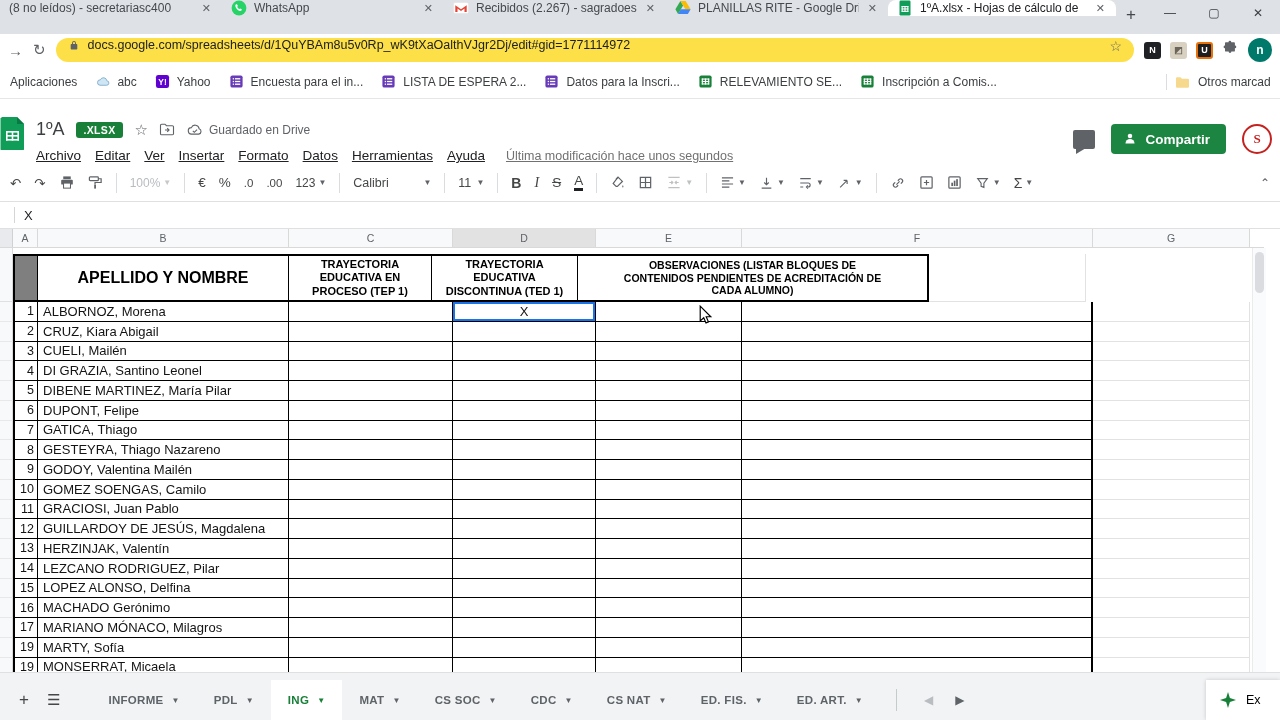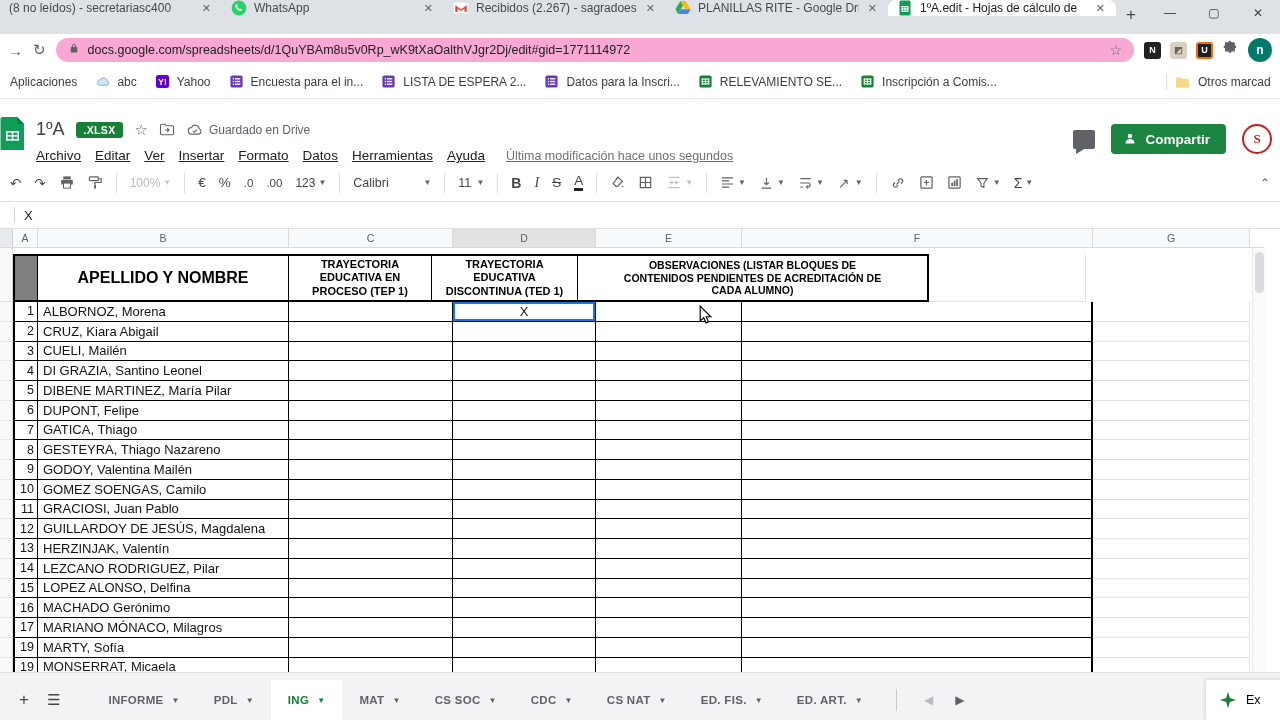--- a/index.html
+++ b/index.html
@@ -18,21 +18,21 @@
   .fav{width:16px;height:16px;flex:none;display:flex;}
   .fav svg{width:16px;height:16px;}
   .newtab{font-size:17px;color:#45494d;padding:0 10px;align-self:center;margin-bottom:4px;}
   .winctl{margin-left:auto;display:flex;align-self:flex-start;}
   .winctl span{width:44px;height:26px;display:flex;align-items:center;justify-content:center;
                font-size:12px;color:#3c4043;}
   
   .urlbar{position:absolute;left:0;top:34px;width:1280px;height:32px;background:#fff;
           display:flex;align-items:center;padding:0 8px;box-sizing:border-box;gap:10px;}
   .navic{font-size:15px;color:#5f6368;}
-  .pill{display:flex;align-items:center;flex:1;height:24px;background:#f9a8d4;border-radius:12px;
+  .pill{display:flex;flex:1;height:24px;background:#fde047;border-radius:12px;
         padding:0 12px;gap:8px;min-width:0;}
   .urltxt{flex:1;font-size:12.5px;color:#202124;white-space:nowrap;overflow:hidden;}
   .star{font-size:14px;color:#5f6368;}
   .exts{display:flex;align-items:center;gap:9px;}
   .extic{width:17px;height:17px;border-radius:3px;display:flex;align-items:center;justify-content:center;
          font-size:9px;font-weight:bold;color:#fff;}
   .avatar-sm{width:24px;height:24px;border-radius:50%;background:#00796b;color:#fff;
              display:flex;align-items:center;justify-content:center;font-size:12px;font-weight:bold;}
   
   .bookbar{position:absolute;left:0;top:66px;width:1280px;height:33px;background:#fff;
@@ -199,21 +199,21 @@
               <g fill="#fff">
                 <rect x="4.6" y="6" width="6.8" height="1.1"></rect>
                 <rect x="4.6" y="8.4" width="6.8" height="1.1"></rect>
                 <rect x="4.6" y="10.8" width="6.8" height="1.1"></rect>
                 <rect x="4.6" y="6" width="1.1" height="5.9"></rect>
                 <rect x="7.45" y="6" width="1.1" height="5.9"></rect>
                 <rect x="10.3" y="6" width="1.1" height="5.9"></rect>
               </g>
             </svg>
           </span>
-          <span class="ttl">1ºA.edit - Hojas de cálculo de</span>
+          <span class="ttl">1ºA.xlsx - Hojas de cálculo de</span>
           <span class="tclose">✕</span>
         </div>
       </div>
     <span class="newtab">+</span>
     <div class="winctl">
       <span>—</span>
       <span>▢</span>
       <span>✕</span>
     </div>
   </div>

